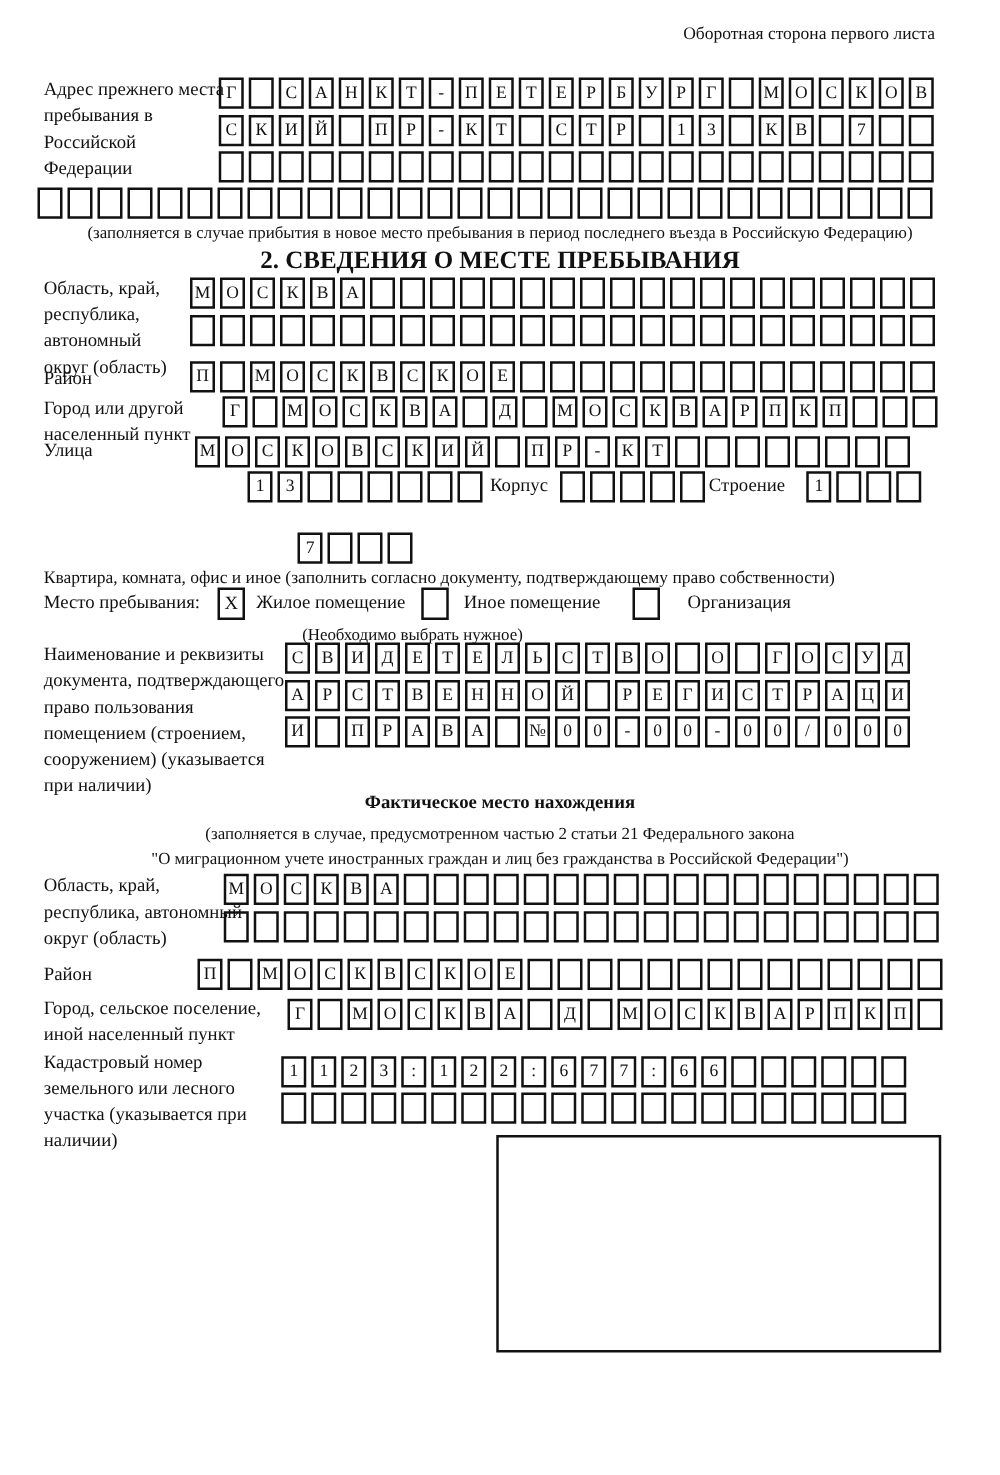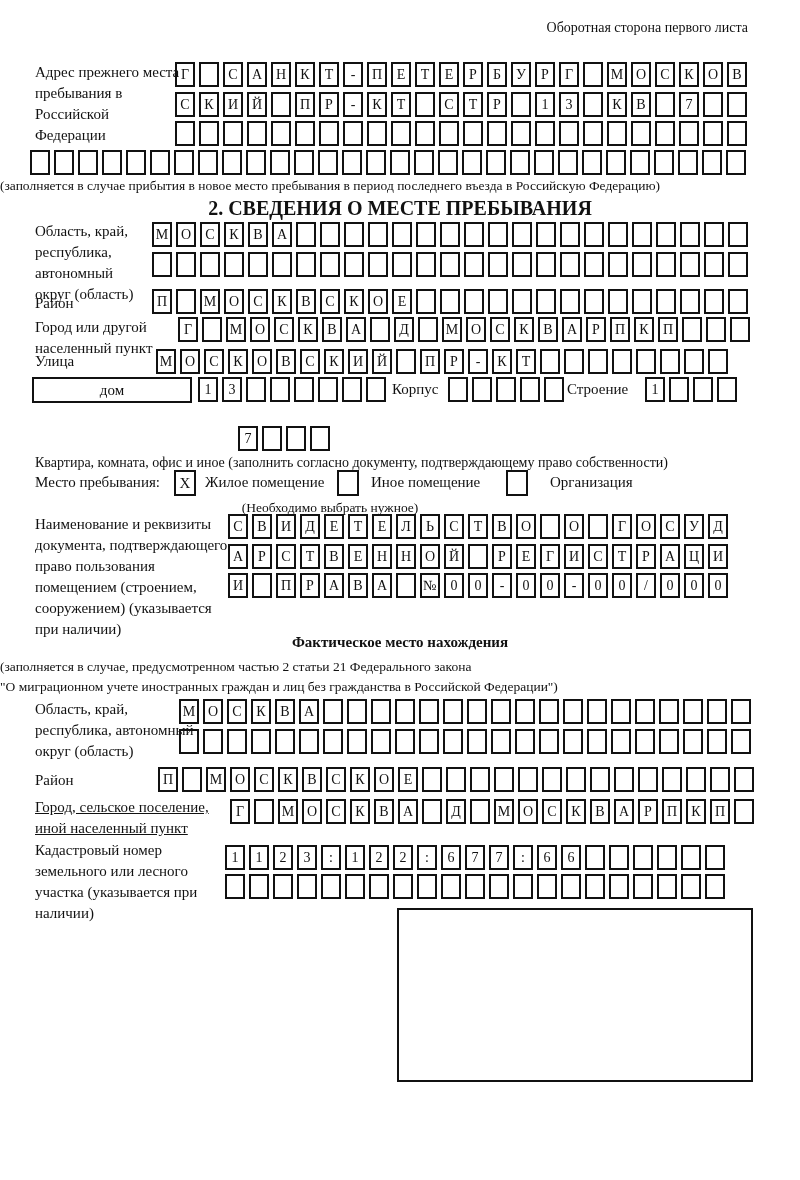--- a/index.html
+++ b/index.html
@@ -3,21 +3,21 @@
 <meta charset="utf-8">
 <style>
   html,body{margin:0;padding:0;background:#fff;}
   #page{position:relative;width:800px;height:1180px;background:#fff;overflow:hidden;
         font-family:"Liberation Serif","DejaVu Serif",serif;color:#111;}
   .lbl{position:absolute;font-size:15px;line-height:21px;}
   .hdr{position:absolute;font-size:14px;}
   .title{position:absolute;left:0;width:100%;text-align:center;font-weight:bold;font-size:20px;}
   .title2{position:absolute;left:0;width:100%;text-align:center;font-weight:bold;font-size:15px;}
   .note{position:absolute;font-size:13.5px;line-height:19px;}
-  .noteC{position:absolute;left:0;width:100%;font-size:13.5px;line-height:19px;}
+  .noteC{position:absolute;left:0;width:100%;text-align:center;font-size:13.5px;line-height:19px;}
   .cells{position:absolute;display:flex;gap:4px;}
   .cell{display:inline-block;width:16px;height:21px;border:2px solid #111;
         font-size:14px;line-height:21px;text-align:center;flex:0 0 16px;}
   .frame{position:absolute;height:22px;border:2px solid #111;text-align:center;
          font-size:15px;line-height:22px;}
   .chk{position:absolute;width:18px;height:22px;border:2px solid #111;
        font-size:15px;line-height:22px;text-align:center;}
   .bigbox{position:absolute;border:2px solid #111;background:#fff;}
   .caption{position:absolute;text-align:center;font-size:14.5px;line-height:20px;}
 </style>
@@ -277,21 +277,20 @@
       <span class="cell"></span>
       <span class="cell"></span>
       <span class="cell"></span>
       <span class="cell"></span>
       <span class="cell"></span>
       <span class="cell"></span>
       <span class="cell"></span>
       <span class="cell"></span>
     </div>
 
-  <div class="frame" style="left:32px;top:377px;width:156px;">дом</div>
   <div class="cells" style="left:198px;top:377px;">
       <span class="cell">1</span>
       <span class="cell">3</span>
       <span class="cell"></span>
       <span class="cell"></span>
       <span class="cell"></span>
       <span class="cell"></span>
       <span class="cell"></span>
       <span class="cell"></span>
     </div>
@@ -479,21 +478,21 @@
       <span class="cell"></span>
       <span class="cell"></span>
       <span class="cell"></span>
       <span class="cell"></span>
       <span class="cell"></span>
       <span class="cell"></span>
       <span class="cell"></span>
       <span class="cell"></span>
     </div>
 
-  <div class="lbl" style="left:35px;top:797px;width:200px;text-decoration:underline;">Город, сельское поселение, иной населенный пункт</div>
+  <div class="lbl" style="left:35px;top:797px;width:200px;">Город, сельское поселение, иной населенный пункт</div>
   <div class="cells" style="left:230px;top:799px;">
       <span class="cell">Г</span>
       <span class="cell"></span>
       <span class="cell">М</span>
       <span class="cell">О</span>
       <span class="cell">С</span>
       <span class="cell">К</span>
       <span class="cell">В</span>
       <span class="cell">А</span>
       <span class="cell"></span>

